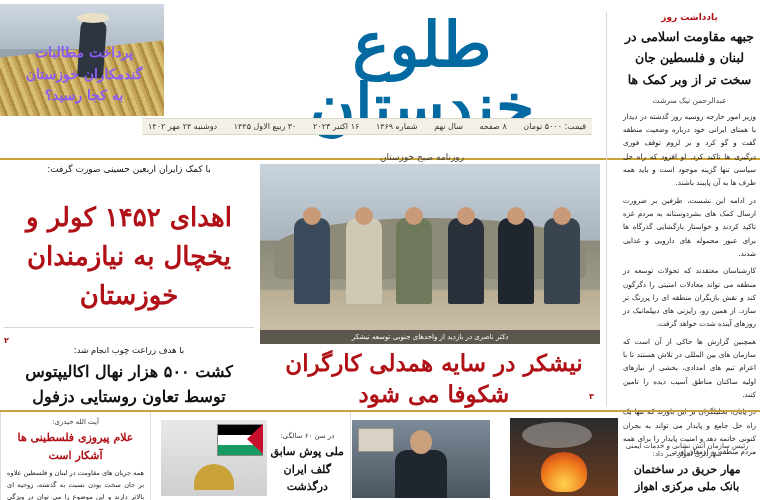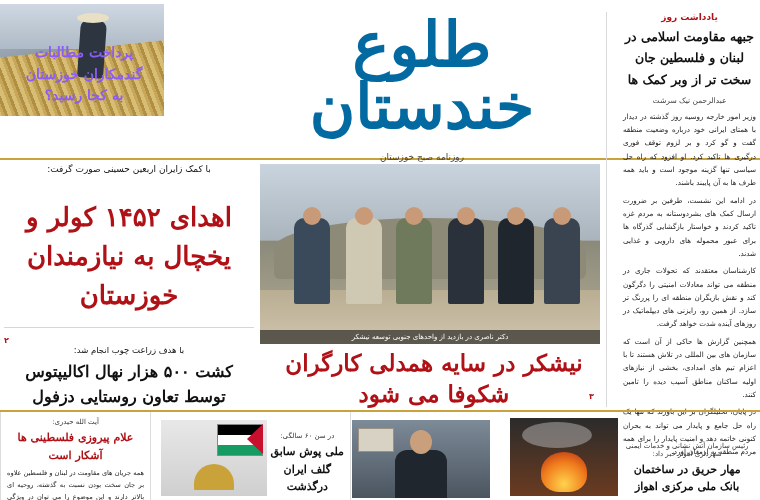--- a/index.html
+++ b/index.html
@@ -196,30 +196,39 @@
       <div>پرداخت مطالبات</div>
       <div>گندمکاران خوزستان</div>
       <div>به کجا رسید؟</div>
     </div>
 
     <div class="logo-wrap">
       <div class="logo-title">طلوع خندستان</div>
       <div class="logo-sub">روزنامه صبح خوزستان</div>
     </div>
 
+    <div class="infobar">
+      <span>دوشنبه ۲۴ مهر ۱۴۰۲</span>
+      <span>۳۰ ربیع الاول ۱۴۴۵</span>
+      <span>۱۶ اکتبر ۲۰۲۳</span>
+      <span>شماره ۱۴۶۹</span>
+      <span>سال نهم</span>
+      <span>۸ صفحه</span>
+      <span>قیمت: ۵۰۰۰ تومان</span>
+    </div>
   </div>
 
   <div class="col-note">
     <div class="note-kicker">یادداشت روز</div>
     <div class="note-title">جبهه مقاومت اسلامی در لبنان و فلسطین جان سخت تر از وبر کمک ها</div>
     <div class="note-author">عبدالرحمن نیک سرشت</div>
     <div class="note-body">
       <p>وزیر امور خارجه روسیه روز گذشته در دیدار با همتای ایرانی خود درباره وضعیت منطقه گفت و گو کرد و بر لزوم توقف فوری درگیری ها تاکید کرد. او افزود که راه حل سیاسی تنها گزینه موجود است و باید همه طرف ها به آن پایبند باشند.</p>
       <p>در ادامه این نشست، طرفین بر ضرورت ارسال کمک های بشردوستانه به مردم غزه تاکید کردند و خواستار بازگشایی گذرگاه ها برای عبور محموله های دارویی و غذایی شدند.</p>
-      <p>کارشناسان معتقدند که تحولات جاری در منطقه می تواند معادلات امنیتی را دگرگون کند و نقش بازیگران منطقه ای را پررنگ تر سازد. از همین رو، رایزنی های دیپلماتیک در روزهای آینده شدت خواهد گرفت.</p>
+      <p>کارشناسان معتقدند که تحولات توسعه در منطقه می تواند معادلات امنیتی را دگرگون کند و نقش بازیگران منطقه ای را پررنگ تر سازد. از همین رو، رایزنی های دیپلماتیک در روزهای آینده شدت خواهد گرفت.</p>
       <p>همچنین گزارش ها حاکی از آن است که سازمان های بین المللی در تلاش هستند تا با اعزام تیم های امدادی، بخشی از نیازهای اولیه ساکنان مناطق آسیب دیده را تامین کنند.</p>
       <p>در پایان، تحلیلگران بر این باورند که تنها یک راه حل جامع و پایدار می تواند به بحران کنونی خاتمه دهد و امنیت پایدار را برای همه مردم منطقه به ارمغان آورد.</p>
     </div>
   </div>
 
   <div class="center-photo">
     <div class="cp-sky"></div>
     <div class="cp-mound"></div>
     <div class="cp-ground"></div>
     <div class="cp-person" style="left:34px;background:#3b4a5a;">

